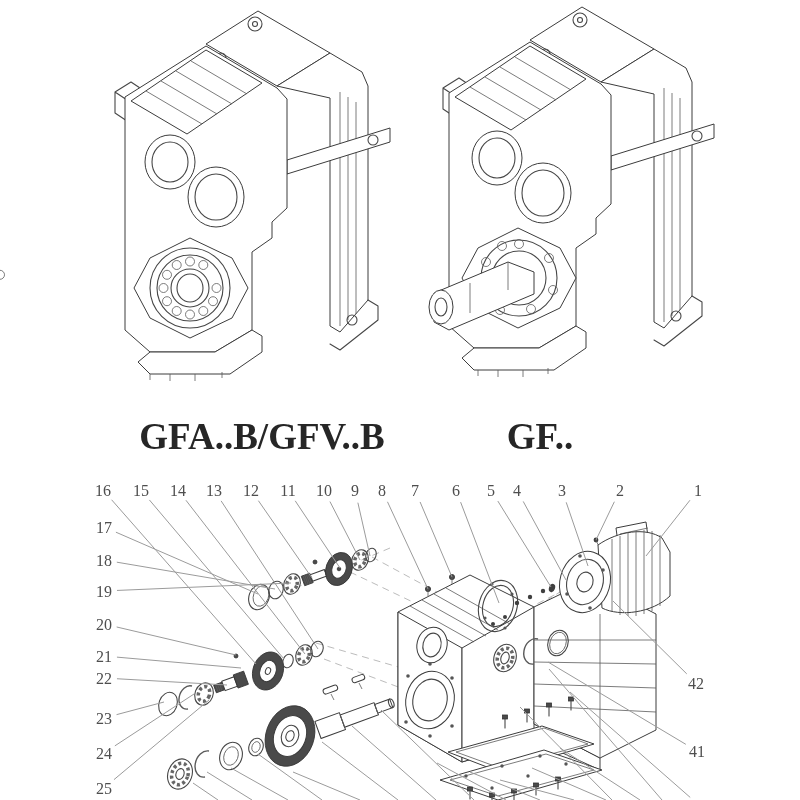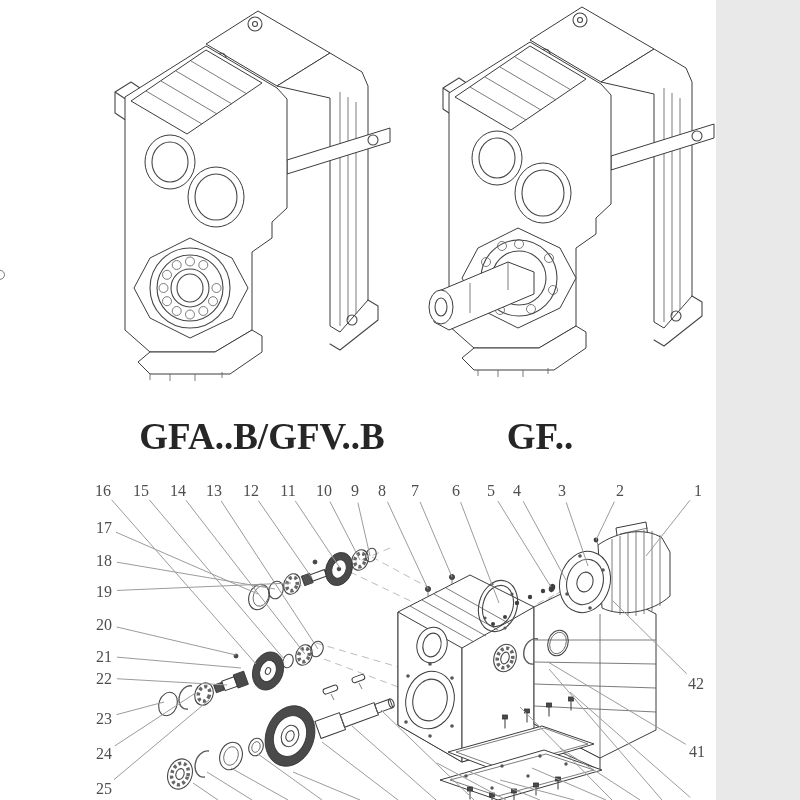--- a/index.html
+++ b/index.html
@@ -1,17 +1,17 @@
 <!DOCTYPE html>
 <html><head>
 <meta charset="utf-8">
 <style>
   html,body{margin:0;padding:0;background:#e9e9e9;}
   .page{
-    position:relative;width:716px;height:800px;overflow:hidden;
+    position:relative;width:800px;height:800px;overflow:hidden;
     background:radial-gradient(130% 130% at 50% 45%, #ffffff 62%, #f3f2f0 100%);
     font-family:"Liberation Serif", serif;
     text-decoration:underline;
   }
   svg{position:absolute;left:0;top:0;}
   .ink{stroke:#474747;stroke-width:1.1;fill:none;stroke-linejoin:round;stroke-linecap:round;}
   .ink-thin{stroke:#5a5a5a;stroke-width:0.8;fill:none;}
   .ink-fill{stroke:#3c3c3c;stroke-width:1;fill:#ffffff;stroke-linejoin:round;}
   .dark{fill:#4a4a4a;stroke:#333333;stroke-width:0.8;}
   .leader{stroke:#9b9b9b;stroke-width:1;fill:none;}

